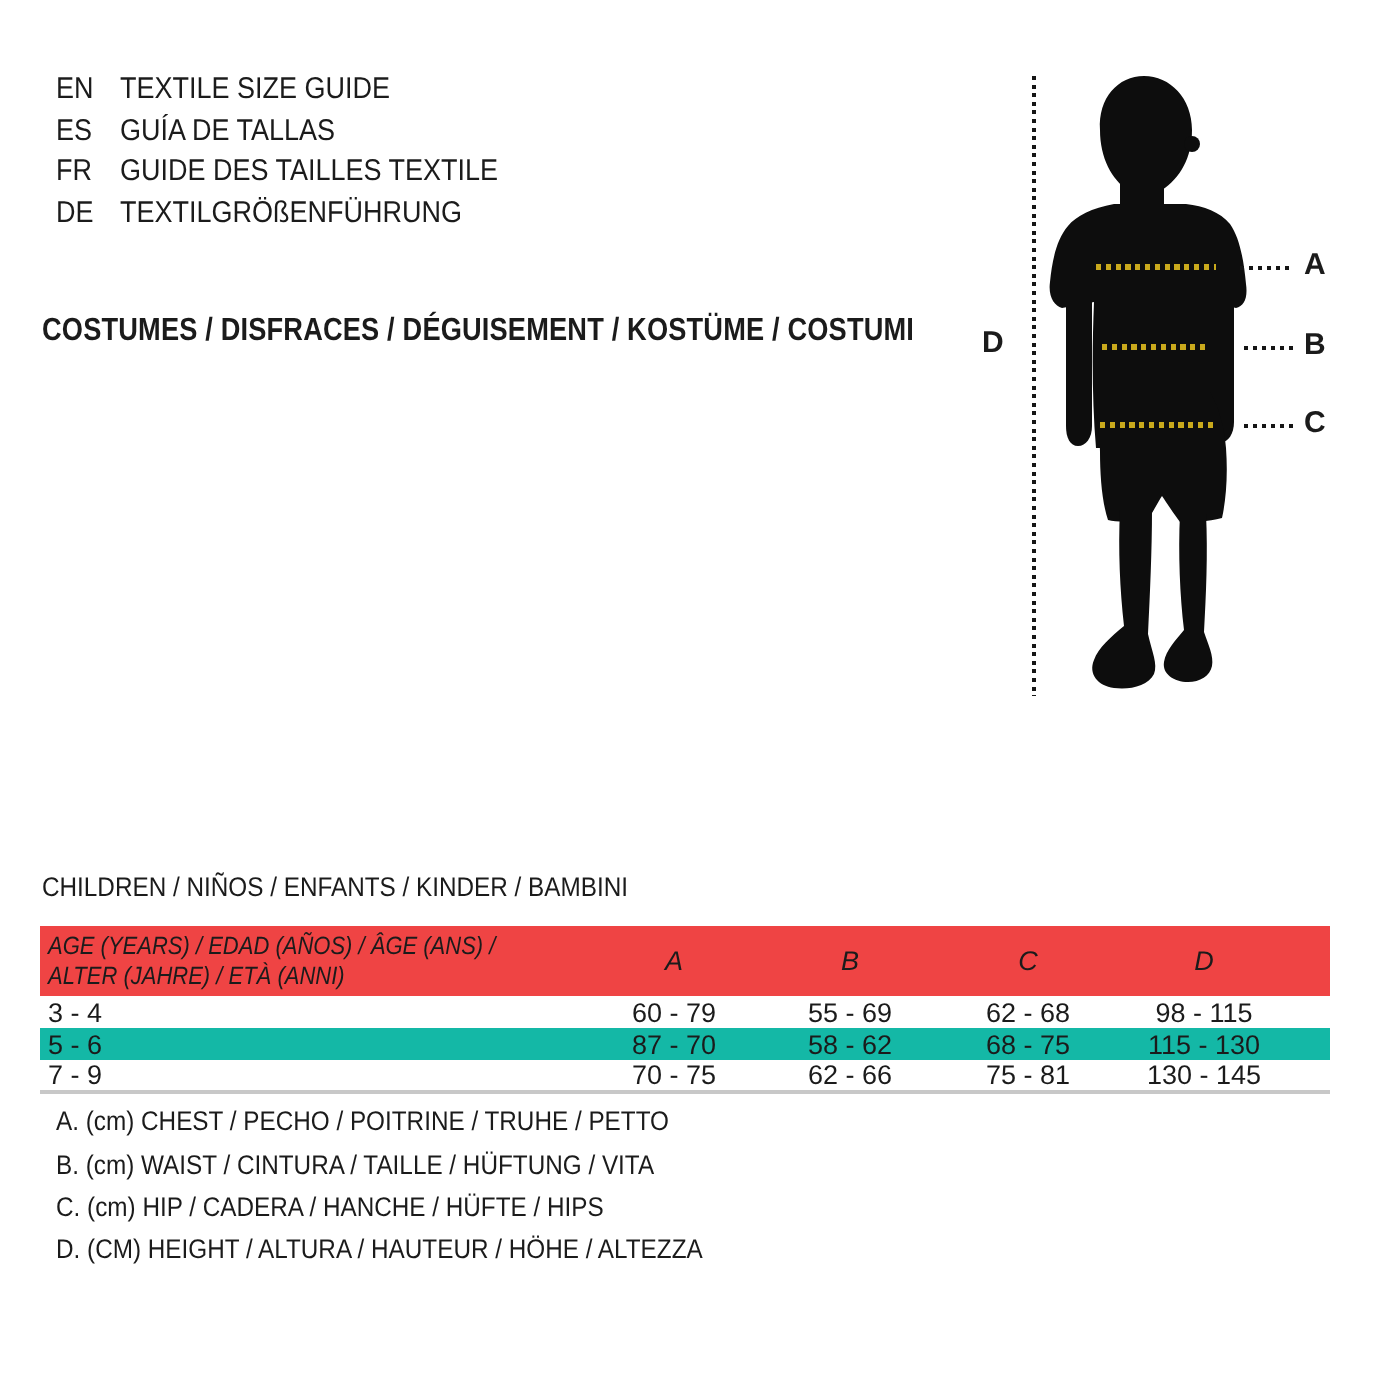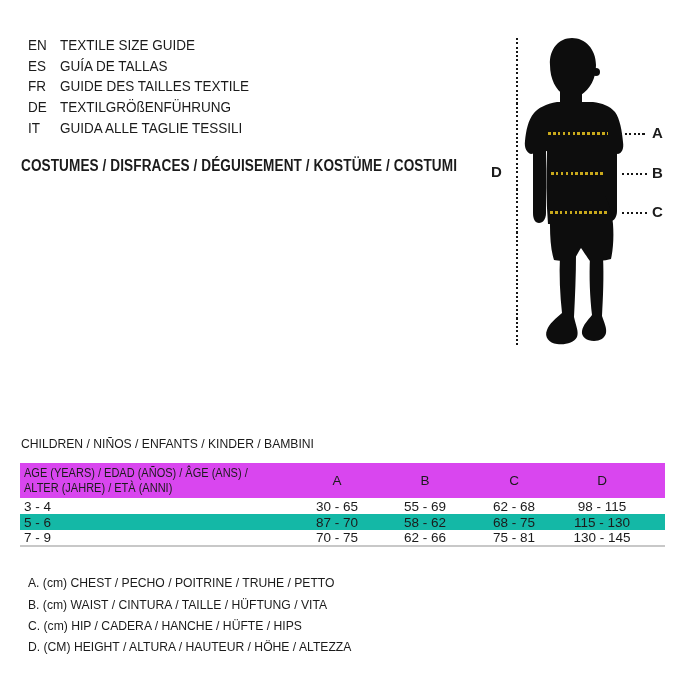--- a/index.html
+++ b/index.html
@@ -43,29 +43,29 @@
 
   
   .children-title { position:absolute; left:21px; top:436px; font-size:13.5px;
     transform:scaleX(0.9); transform-origin:0 50%; white-space:nowrap; }
   .size-table {
     position:absolute; left:20px; top:463px; width:645px;
     border-collapse:collapse; table-layout:fixed; font-size:13.5px;
     border-bottom:2px solid #c8c8c8;
   }
   .size-table th, .size-table td { padding:0; font-weight:normal; text-align:center; vertical-align:middle; }
-  .size-table thead tr { background:#d946ef; height:35px; }
+  .size-table thead tr { background:#ef4444; height:35px;font-style:italic; }
   .size-table tbody tr { height:16px; }
   .size-table tbody tr.alt { background:#14b8a6; }
   .age-col { text-align:left !important; padding-left:4px !important; }
   .age-head span { display:block; font-size:12.5px; line-height:14.5px;
     transform:scaleX(0.88); transform-origin:0 50%; white-space:nowrap; }
 
   
-  .legend { position:absolute; left:28px; top:572px; font-size:13.5px; }
+  .legend { position:absolute; left:28px; top:550px; font-size:13.5px; }
   .legend-row { height:21.4px; display:flex; align-items:center; }
   .legend-row .cond { transform:scaleX(0.9); }
 </style>
 </head>
 <body>
 
 <div class="canvas">
 
   <section class="lang-block">
     <div class="lang-row">
@@ -76,24 +76,20 @@
       <span class="lang-code">ES</span>
       <span class="lang-label">GUÍA DE TALLAS</span>
     </div>
     <div class="lang-row">
       <span class="lang-code">FR</span>
       <span class="lang-label">GUIDE DES TAILLES TEXTILE</span>
     </div>
     <div class="lang-row">
       <span class="lang-code">DE</span>
       <span class="lang-label">TEXTILGRÖßENFÜHRUNG</span>
-    </div>
-    <div class="lang-row">
-      <span class="lang-code">IT</span>
-      <span class="lang-label">GUIDA ALLE TAGLIE TESSILI</span>
     </div>
   </section>
 
   <div class="category-title">COSTUMES / DISFRACES / DÉGUISEMENT / KOSTÜME / COSTUMI</div>
 
   <div class="figure">
     <svg width="220" height="340" viewBox="480 20 220 340" aria-hidden="true">
       <g fill="#0d0d0d">
         <path d="M572 38 C559 38 549 49 550 65 C550 79 556 90 564 95 L581 95 C590 89 596 79 596 65 C596 49 585 38 572 38 Z"></path>
         <circle cx="596" cy="72" r="4"></circle>
@@ -140,21 +136,21 @@
         <th>A</th>
         <th>B</th>
         <th>C</th>
         <th>D</th>
         <th></th>
       </tr>
     </thead>
     <tbody>
       <tr>
         <td class="age-col">3 - 4</td>
-        <td>30 - 65</td>
+        <td>60 - 79</td>
         <td>55 - 69</td>
         <td>62 - 68</td>
         <td>98 - 115</td>
         <td></td>
       </tr>
       <tr class="alt">
         <td class="age-col">5 - 6</td>
         <td>87 - 70</td>
         <td>58 - 62</td>
         <td>68 - 75</td>

